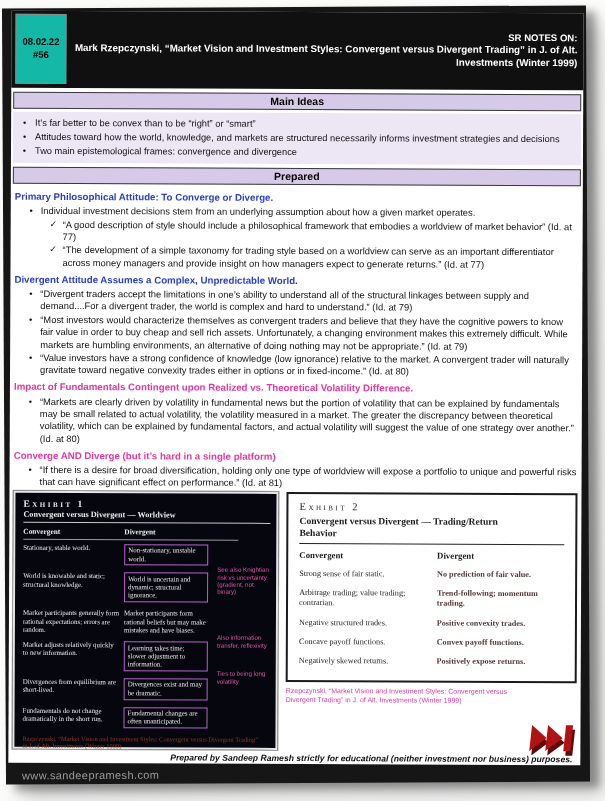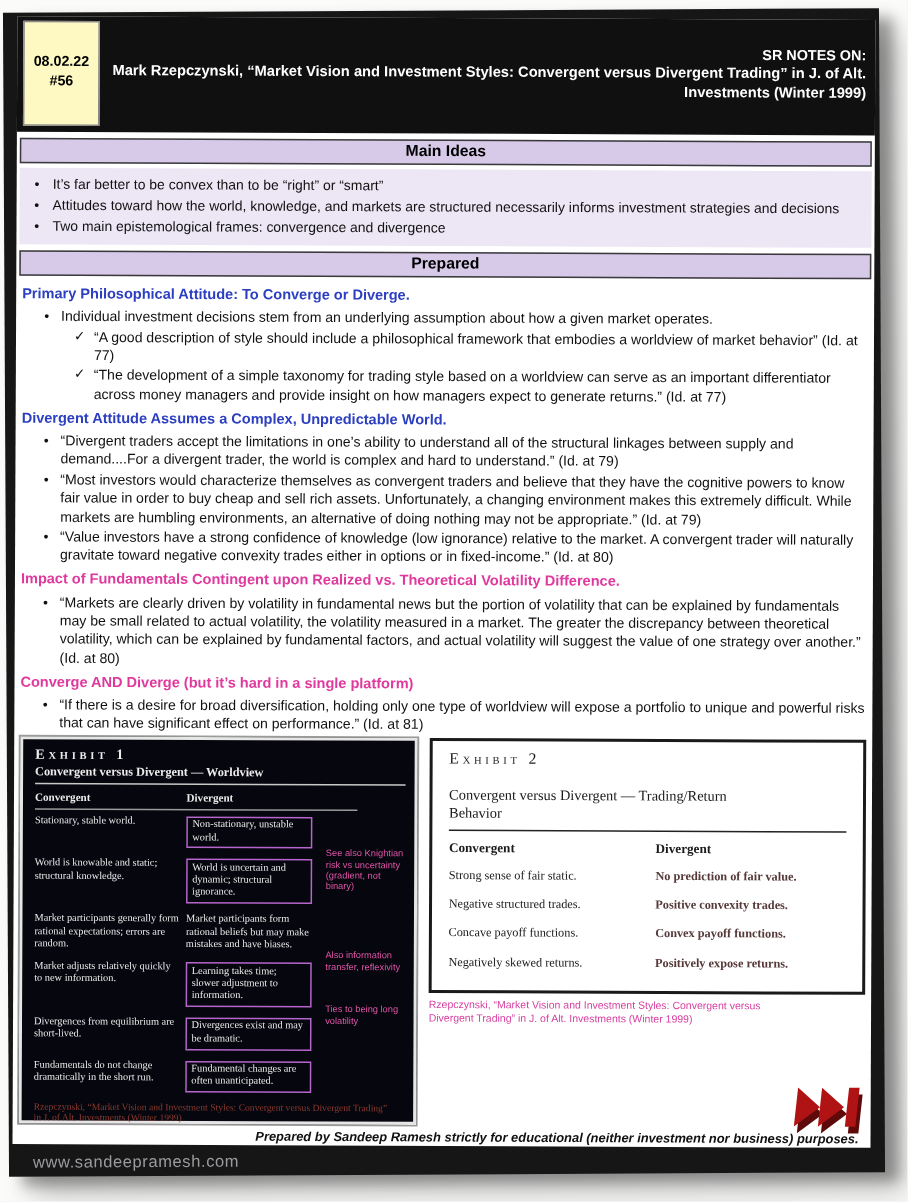--- a/index.html
+++ b/index.html
@@ -8,21 +8,21 @@
   .frame { position:absolute; left:4px; top:7px; width:584px; height:776px; background:#161616;
            transform:rotate(-0.3deg);
            box-shadow: 9px 6px 9px rgba(0,0,0,0.35), 15px 15px 20px rgba(0,0,0,0.18);
            overflow:hidden; }
   .sheet { position:absolute; left:6px; top:5px; width:572px; height:752px; background:#ffffff;
            transform:rotate(0.55deg); display:flex; flex-direction:column; }
   .site  { position:absolute; left:16px; bottom:3px; color:#9a9b9e; font-size:11px; letter-spacing:.4px; }
 
   
   .hdr { display:flex; gap:8px; background:#101010; padding:3px 6px 4px 4px; align-items:center; }
-  .date-box { background:#fef9c3; border:1px solid #8a8a8a; color:#000; font-weight:700; font-size:9.5px;
+  .date-box { background:#14b8a6; border:1px solid #8a8a8a; color:#000; font-weight:700; font-size:9.5px;
               text-align:center; padding:21px 6px; line-height:1.35; }
   .hdr-right { flex:1; color:#fff; text-align:right; }
   .series { font-weight:700; font-size:9.6px; }
   .htitle { font-weight:700; font-size:9.8px; line-height:1.28; margin-top:1px; }
 
   
   .bar { margin:4px 2px 0; background:#d7c9e8; border:1px solid #3a3a3a; text-align:center;
          font-weight:700; font-size:10.5px; padding:1px 0 2px; color:#000; }
 
   
@@ -54,21 +54,21 @@
              font-size:6.9px; line-height:1.2; margin:3.5px 0; align-items:start; }
   .dbox { display:inline-block; border:1px solid #b565cb; padding:1.5px 3px; }
   .ann { position:absolute; right:3px; width:56px; color:#e054a8; font-family:"Liberation Sans", sans-serif;
          font-size:6.2px; line-height:1.18; }
   .a1 { top:72px; } .a2 { top:140px; } .a3 { top:176px; }
   .ex1-cap { margin-top:auto; color:#8b3a2e; font-size:6.4px; line-height:1.22; padding-top:3px; width:96%; }
 
   .ex2wrap { flex:1; display:flex; flex-direction:column; position:relative; font-family:"Liberation Serif", serif; }
   .ex2 { border:2px solid #1a1a1a; background:#fff; padding:7px 11px 9px; color:#1a1a1a; }
   .ex2-label { font-variant:small-caps; letter-spacing:2.5px; font-size:10.5px; }
-  .ex2-title { font-weight:400; font-size:9.6px; line-height:1.25; margin:13px 0 4px; width:76%; }
+  .ex2-title { font-weight:700; font-size:9.6px; line-height:1.25; margin:3px 0 4px; width:76%; }
   .ex2-rule { border-top:1px solid #222; margin:2px 0 3px; }
   .ex2-cols { display:grid; grid-template-columns:52% 48%; font-weight:700; font-size:8.8px; padding:3px 0 4px; }
   .ex2-row { display:grid; grid-template-columns:52% 48%; font-size:8.2px; line-height:1.25; padding:4.5px 0; }
   .ex2-row .dv { color:#553838;font-weight:bold; }
   .ex2-cap { margin-top:4px; font-family:"Liberation Sans", sans-serif; color:#d63fa0; font-size:7px;
              line-height:1.3; width:80%; }
   .logo { position:absolute; right:0; bottom:-12px; z-index:3; }
 
   .disclaimer { margin-top:2px; text-align:right; font-style:italic; font-weight:700; font-size:8.6px;
                 padding:1px 8px 3px 0; color:#101010; }
@@ -204,20 +204,24 @@
             <div class="ex2-title">Convergent versus Divergent — Trading/Return Behavior</div>
             <div class="ex2-rule"></div>
             <div class="ex2-cols">
               <div>Convergent</div>
               <div>Divergent</div>
             </div>
 
             <div class="ex2-row">
               <div>Strong sense of fair static.</div>
               <div class="dv">No prediction of fair value.</div>
+            </div>
+            <div class="ex2-row">
+              <div>Arbitrage trading; value trading; contrarian.</div>
+              <div class="dv">Trend-following; momentum trading.</div>
             </div>
             <div class="ex2-row">
               <div>Negative structured trades.</div>
               <div class="dv">Positive convexity trades.</div>
             </div>
             <div class="ex2-row">
               <div>Concave payoff functions.</div>
               <div class="dv">Convex payoff functions.</div>
             </div>
             <div class="ex2-row">

